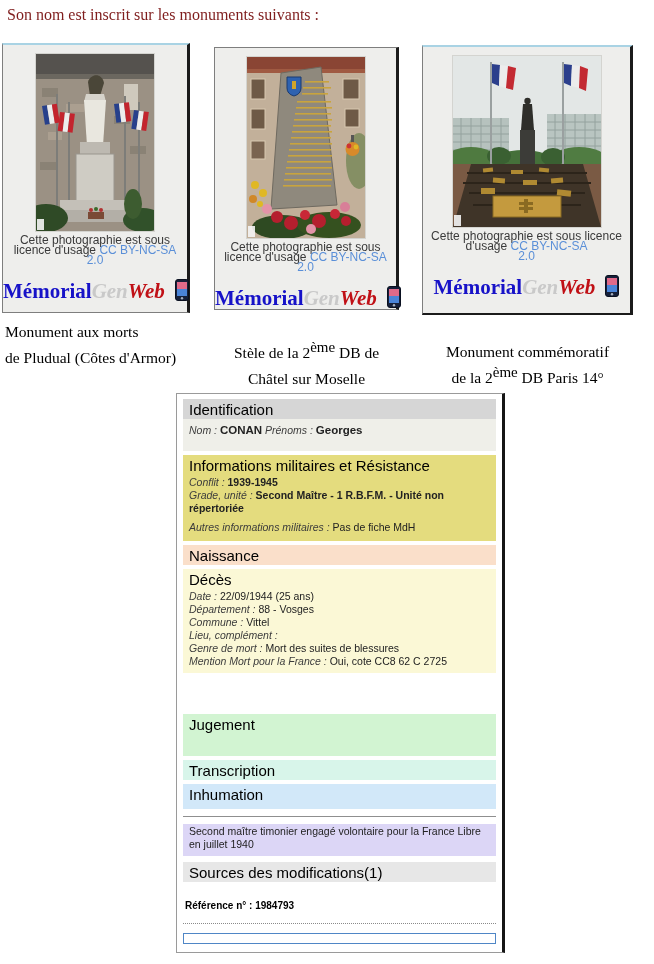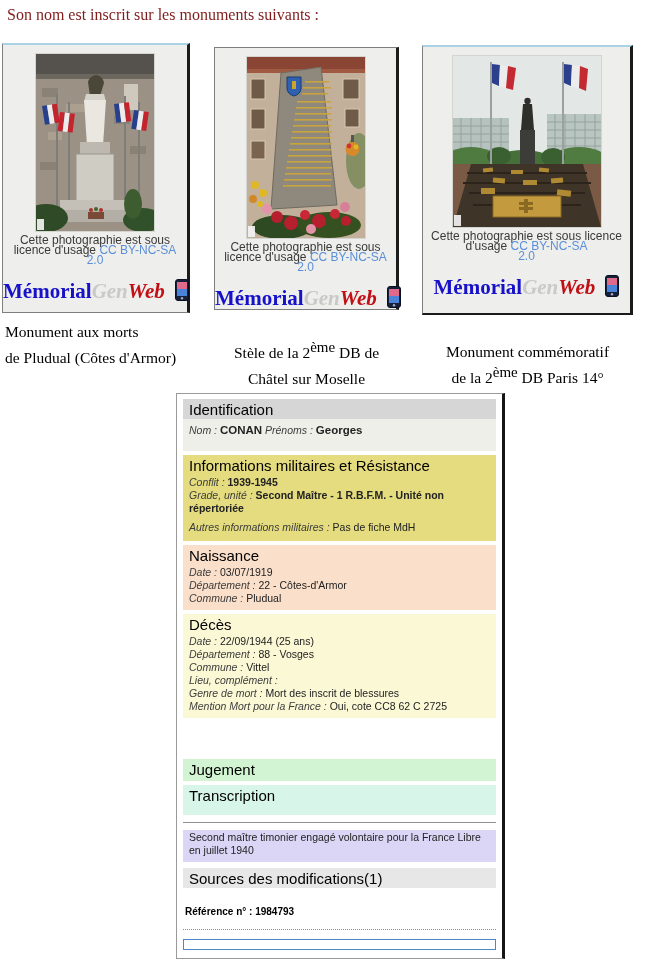--- a/index.html
+++ b/index.html
@@ -45,22 +45,22 @@
   .lbl{font-style:italic;color:#3c3c3c;}
   .bold-v{font-weight:bold;}
   .big{font-weight:bold;font-size:11.5px;}
   .gap6{height:6px;}
   .sec-ident .sec-head{background:var(--ident-head,#d6d6d6);}
   .sec-ident .sec-body{background:var(--ident-body,#efefe9);padding-top:5px;padding-bottom:14px;}
   .sec-milit{background:var(--milit-bg,#e4dc7e);}
   .sec-milit .sec-body{padding-bottom:7px;}
   .sec-naissance{background:var(--naissance-bg,#fadfca);}
   .sec-deces{background:var(--deces-bg,#fbf8d6);}
-  .sec-jugement{background:var(--jugement-bg,#d2f4d2);padding-bottom:2px;margin-top:41px;}
-  .sec-transcription{background:var(--transcription-bg,#d8f5ea);padding-bottom:10px;}
+  .sec-jugement{background:var(--jugement-bg,#d2f4d2);padding-bottom:22px;margin-top:41px;}
+  .sec-transcription{background:var(--transcription-bg,#d8f5ea);}
   .sec-inhumation{background:var(--inhumation-bg,#d2e8f9);padding-bottom:5px;}
   .sec-autres{background:var(--autres-bg,#dcd6f6);}
   .sec-sources{background:var(--sources-bg,#e7e7e7);padding-bottom:0;margin-top:6px;}
   .divider{border-top:1px solid #8f8f8f;margin:7px 0 7px;height:0;}
   .reference{font-weight:bold;font-size:10px;color:#000;margin:14px 0 0;
              padding:4px 2px 12px;border-bottom:1px dotted #8a8a8a;}
   .releve{border:1px solid var(--releve-border,#4f86c6);background:#fff;margin-top:9px;
           padding:4px 6px 5px;font-size:10.5px;line-height:13.5px;color:#222;}
 </style>
 </head>
@@ -318,47 +318,45 @@
       <div class="sec-body">
         <div><span class="lbl">Conflit :</span> <span class="bold-v">1939-1945</span></div>
         <div><span class="lbl">Grade, unité :</span> <span class="bold-v">Second Maître - 1 R.B.F.M. - Unité non répertoriée</span></div>
         <div class="gap6"></div>
         <div><span class="lbl">Autres informations militaires :</span> <span>Pas de fiche MdH</span></div>
       </div>
     </div>
 
     <div class="sec sec-naissance">
       <div class="sec-head">Naissance</div>
-      <div class="sec-body">
-        <div><span class="lbl">Date :</span> <span>03/07/1919</span></div>
-        <div><span class="lbl">Département :</span> <span>22 - Côtes-d'Armor</span></div>
-        <div><span class="lbl">Commune :</span> <span>Pludual</span></div>
-      </div>
     </div>
 
     <div class="sec sec-deces">
       <div class="sec-head">Décès</div>
       <div class="sec-body">
         <div><span class="lbl">Date :</span> <span>22/09/1944  (25 ans)</span></div>
         <div><span class="lbl">Département :</span> <span>88 - Vosges</span></div>
         <div><span class="lbl">Commune :</span> <span>Vittel</span></div>
         <div><span class="lbl">Lieu, complément :</span> <span></span></div>
-        <div><span class="lbl">Genre de mort :</span> <span>Mort des inscrit de blessures</span></div>
+        <div><span class="lbl">Genre de mort :</span> <span>Mort des suites de blessures</span></div>
         <div><span class="lbl">Mention Mort pour la France :</span> <span>Oui, cote CC8 62 C 2725</span></div>
       </div>
     </div>
 
     <div class="sec sec-jugement">
       <div class="sec-head">Jugement</div>
     </div>
 
     <div class="sec sec-transcription">
       <div class="sec-head">Transcription</div>
     </div>
 
+    <div class="sec sec-inhumation">
+      <div class="sec-head">Inhumation</div>
+    </div>
 
     <div class="divider"></div>
 
     <div class="sec sec-autres">
       <div class="sec-body">Second maître timonier engagé volontaire pour la France Libre en juillet 1940</div>
     </div>
 
     <div class="sec sec-sources">
       <div class="sec-head">Sources des modifications(1)</div>
     </div>

